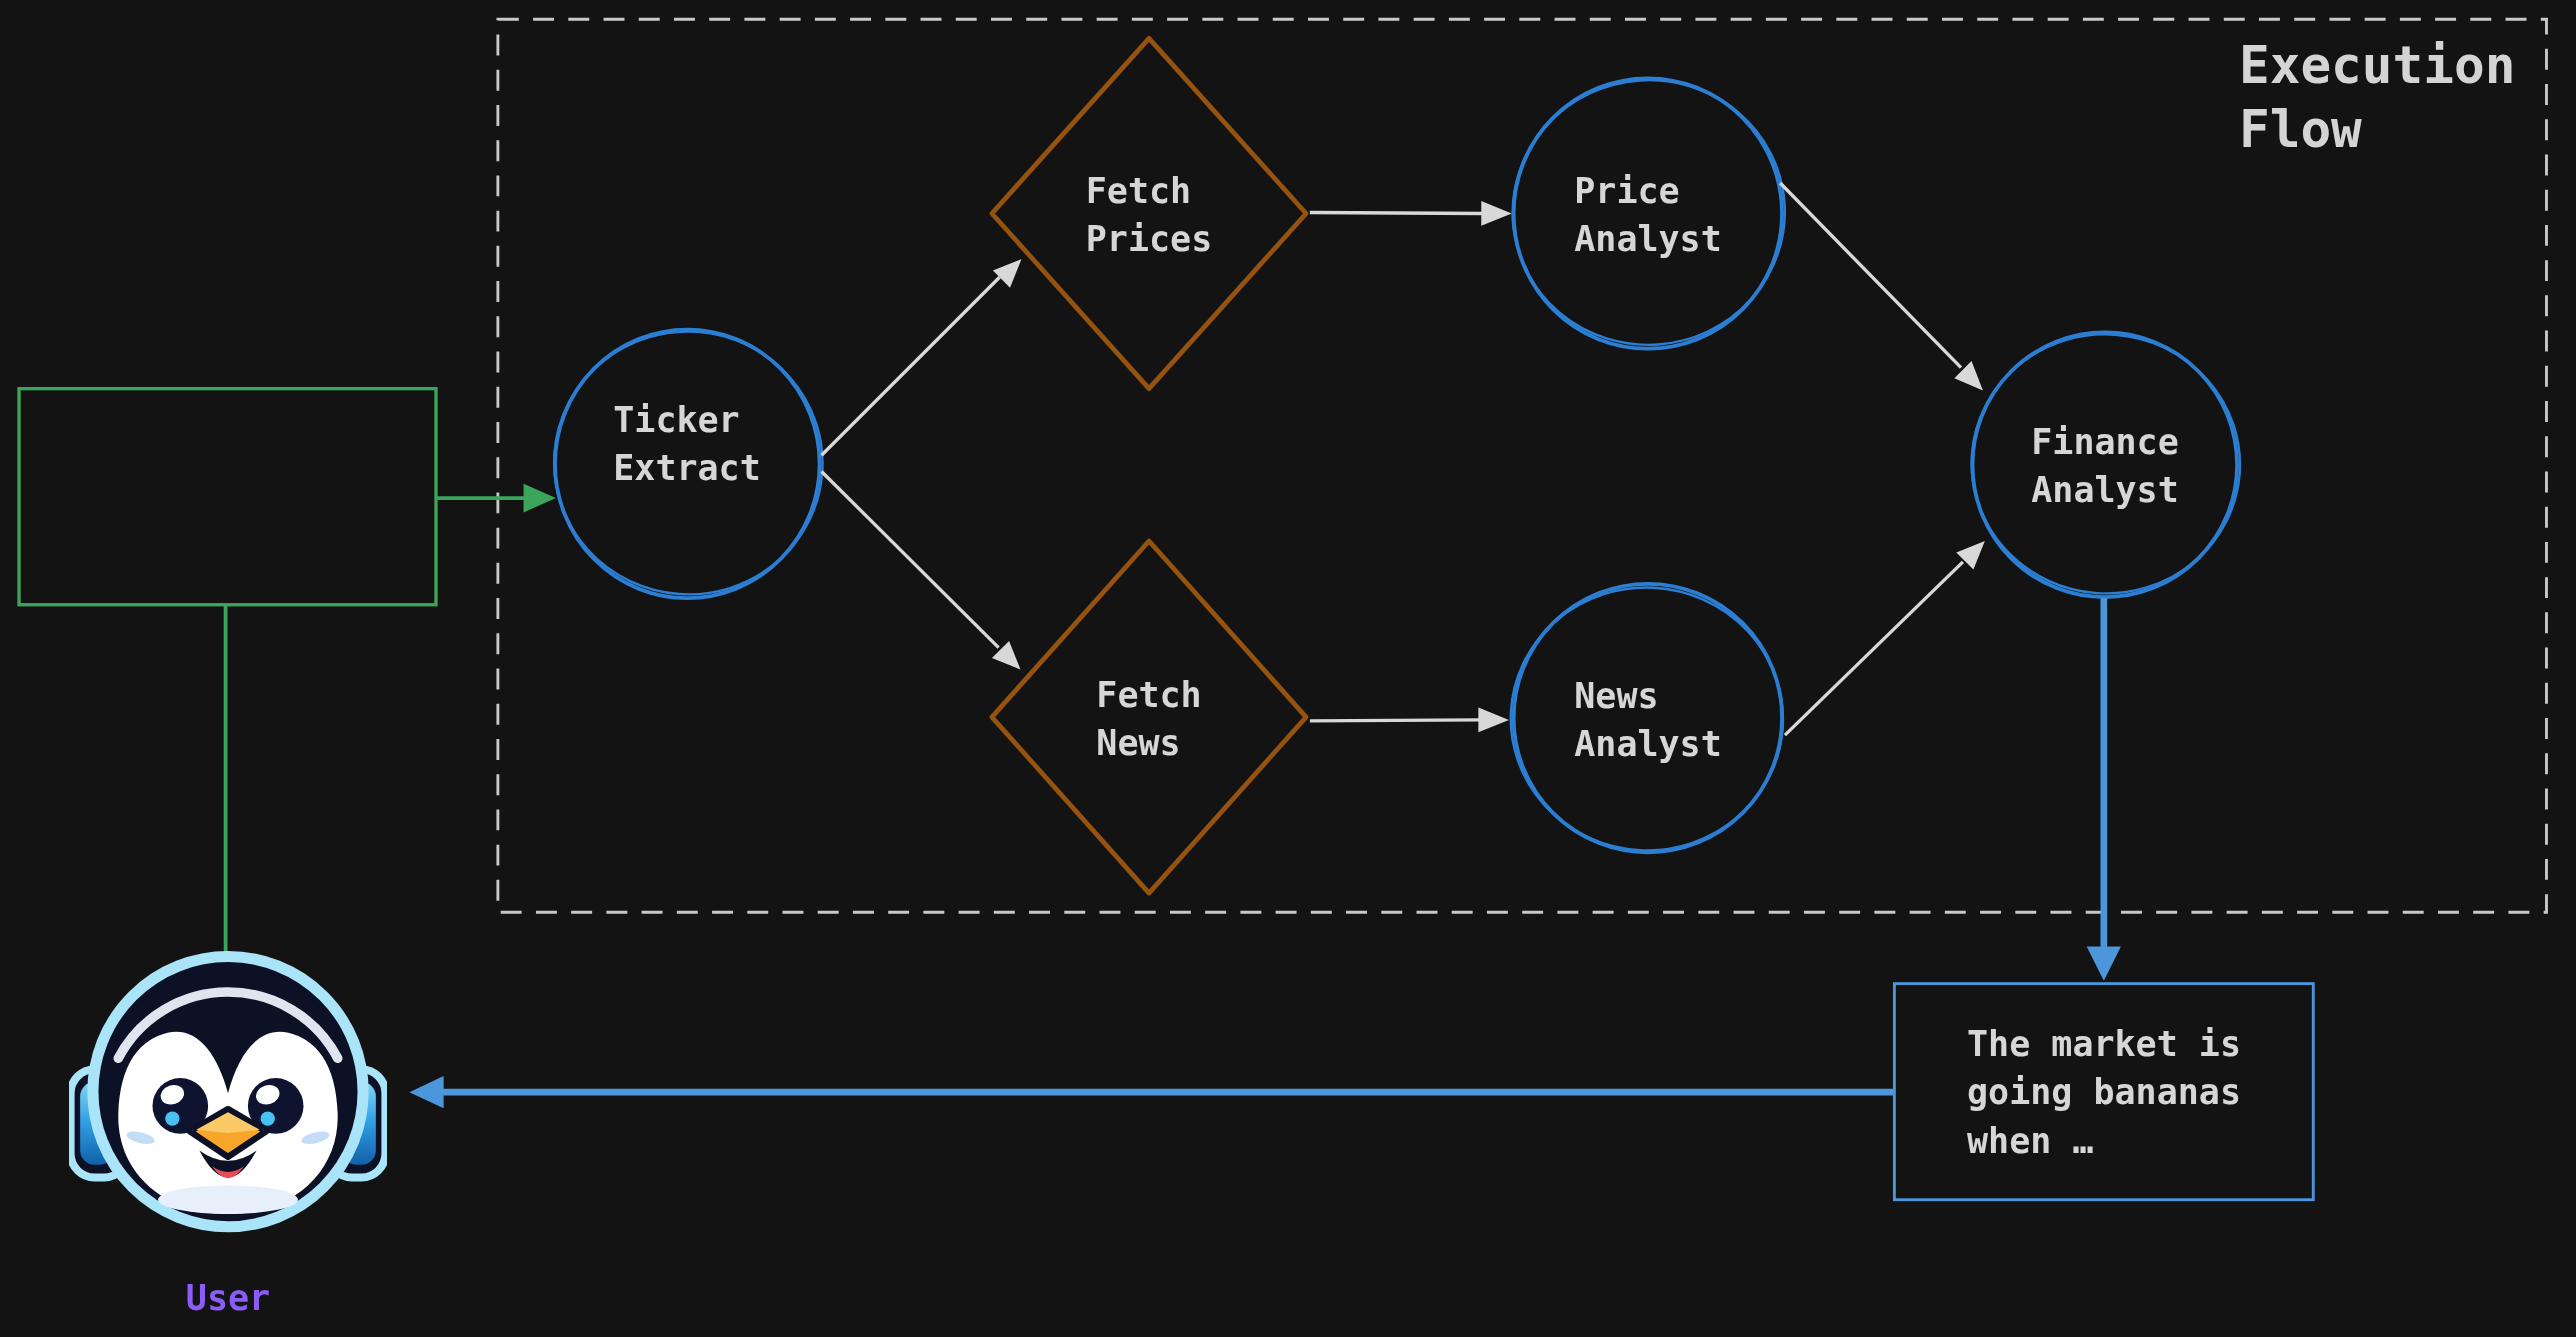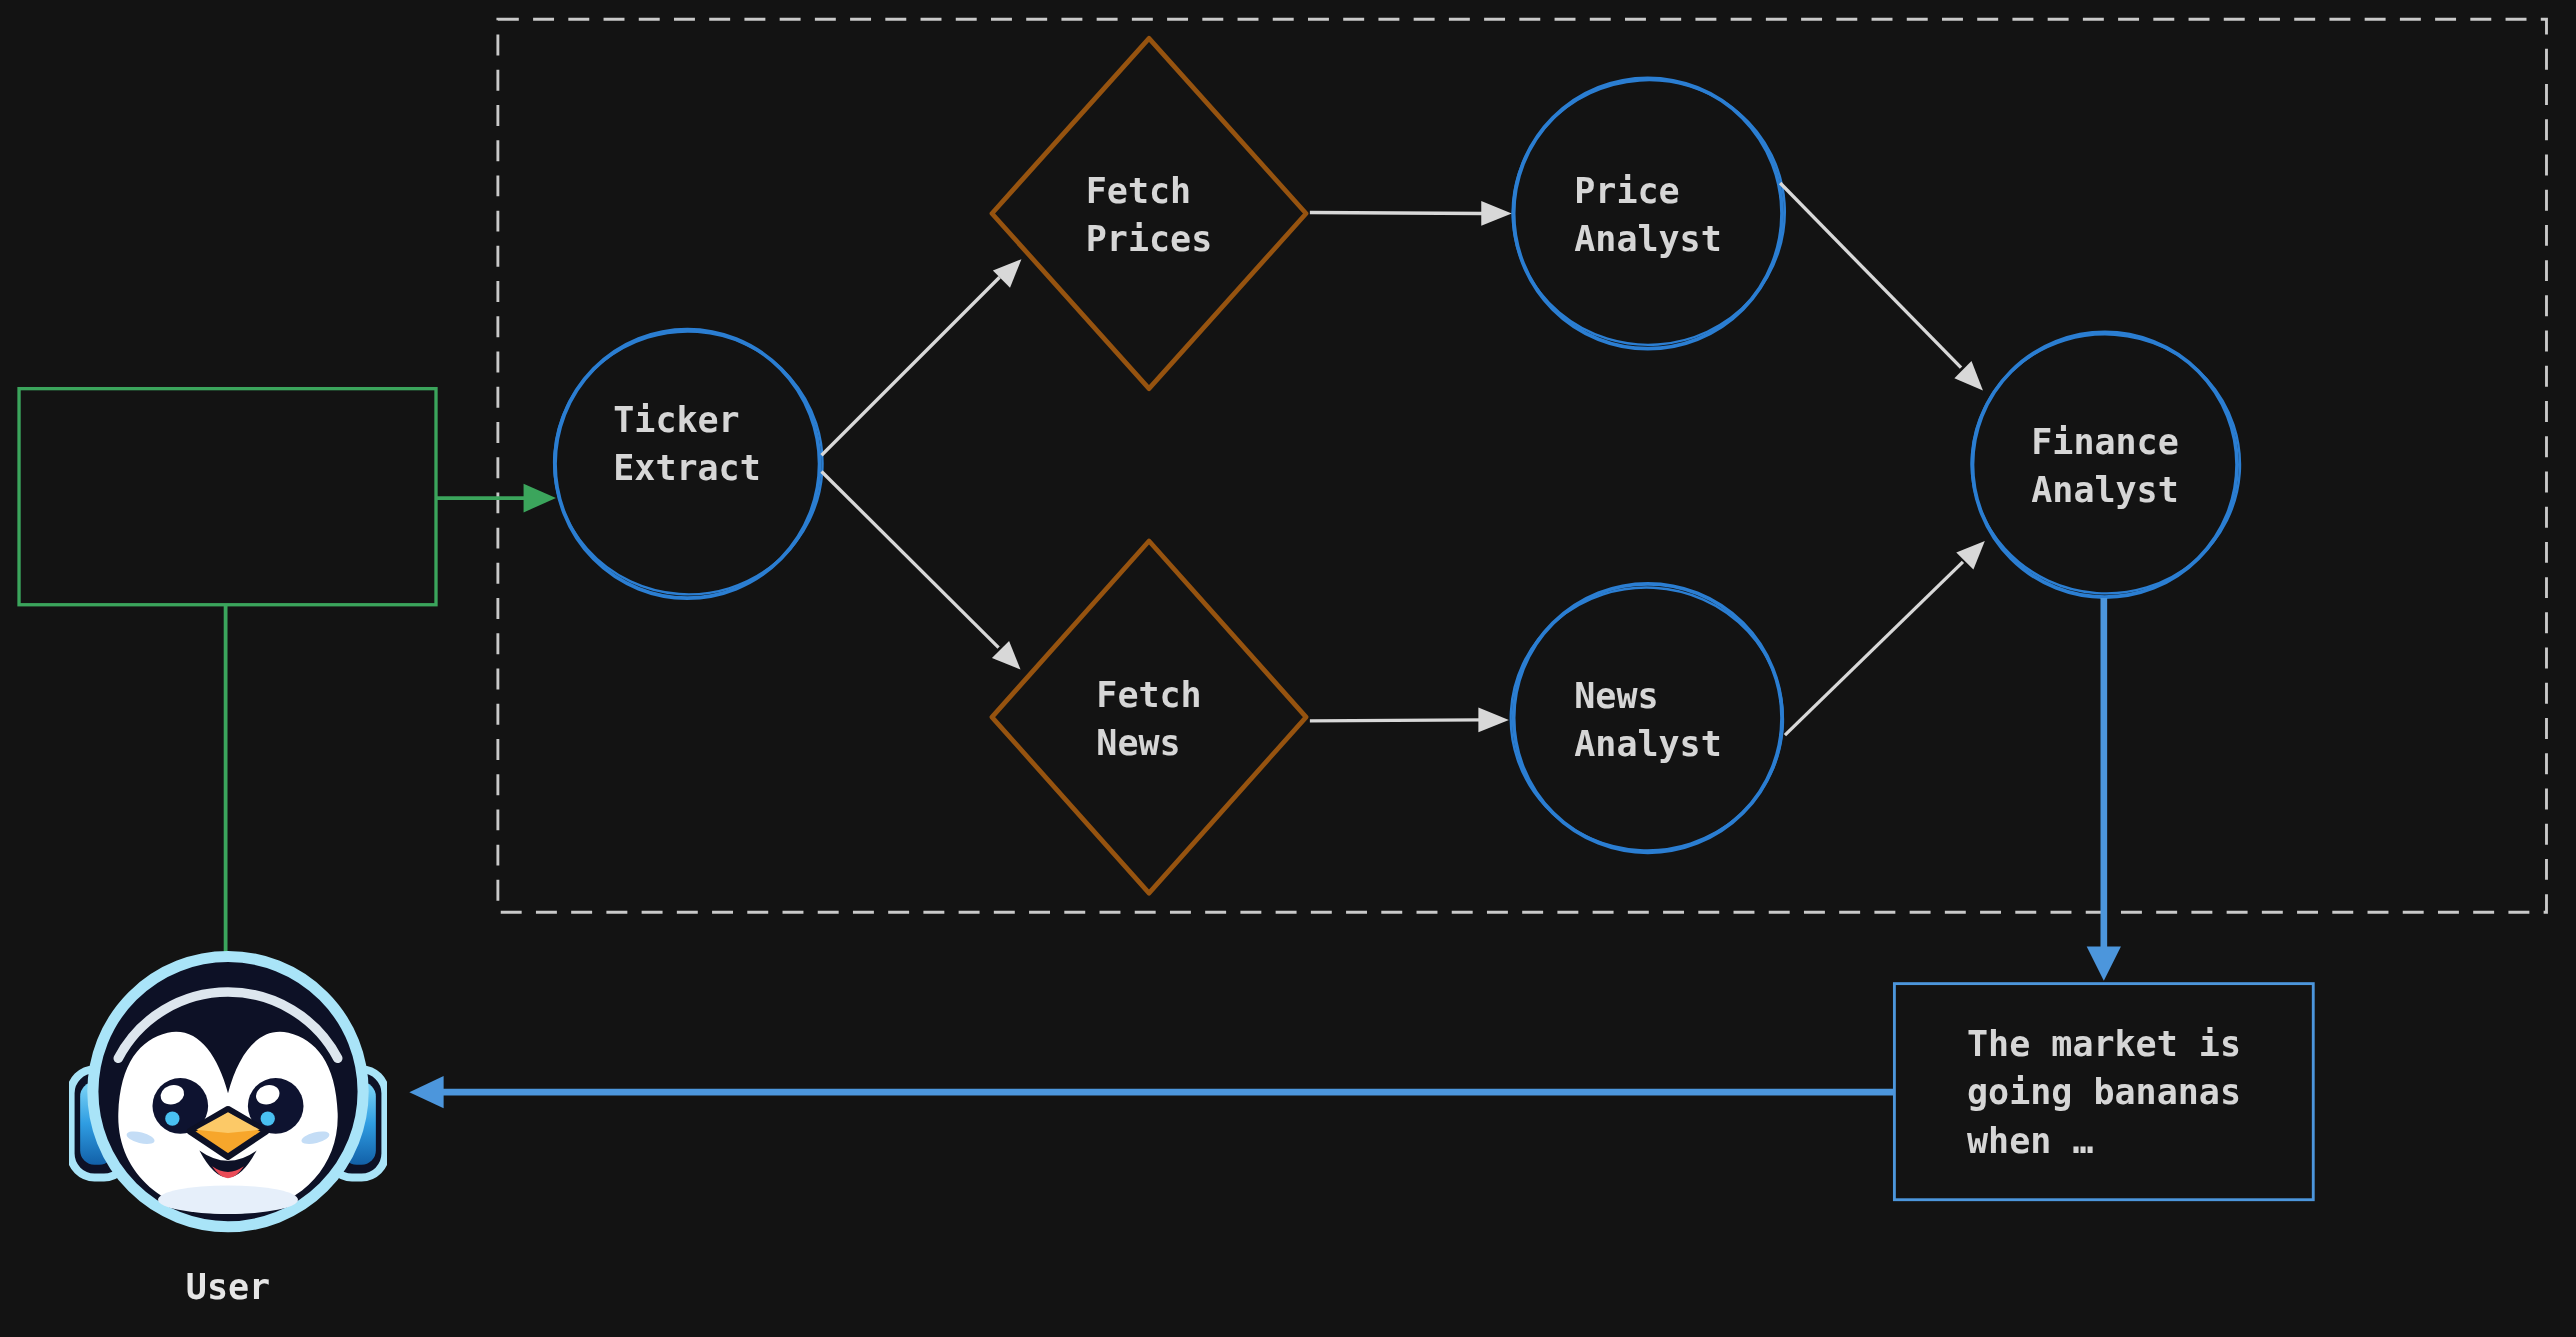--- a/index.html
+++ b/index.html
@@ -30,21 +30,22 @@
     pointer-events: none;
   }
   .title {
     transform: none;
     font-size: 51px;
     line-height: 1.26;
     text-align: left;
     color: #d4d4d4;
   }
   .user-label {
-    color: #e5e5e5;
+    color: #8b5cf6;
+    margin-top: 11px;
   }
   .penguin {
     position: absolute;
     left: 69px;
     top: 939px;
     width: 318px;
     height: 310px;
   }
 </style>
 </head>
@@ -114,20 +115,22 @@
     <g>
       <line x1="2210" y1="628" x2="2210" y2="996" stroke="#4c96dc" stroke-width="7"></line>
       <polygon points="2210,1030 2192,994 2228,994" fill="#4c96dc"></polygon>
     </g>
     <g>
       <line x1="1990" y1="1147" x2="464" y2="1147" stroke="#4c96dc" stroke-width="7"></line>
       <polygon points="430,1147 466,1130 466,1164" fill="#4c96dc"></polygon>
     </g>
   </svg>
 
+  <div class="label title" style="left:2239px; top:34px;">Execution
+Flow</div>
 
 
   <div class="label" style="left:687px; top:444px;">Ticker
 Extract</div>
 
   <div class="label" style="left:1149px; top:215px;">Fetch
 Prices</div>
 
   <div class="label" style="left:1648px; top:215px;">Price
 Analyst</div>

